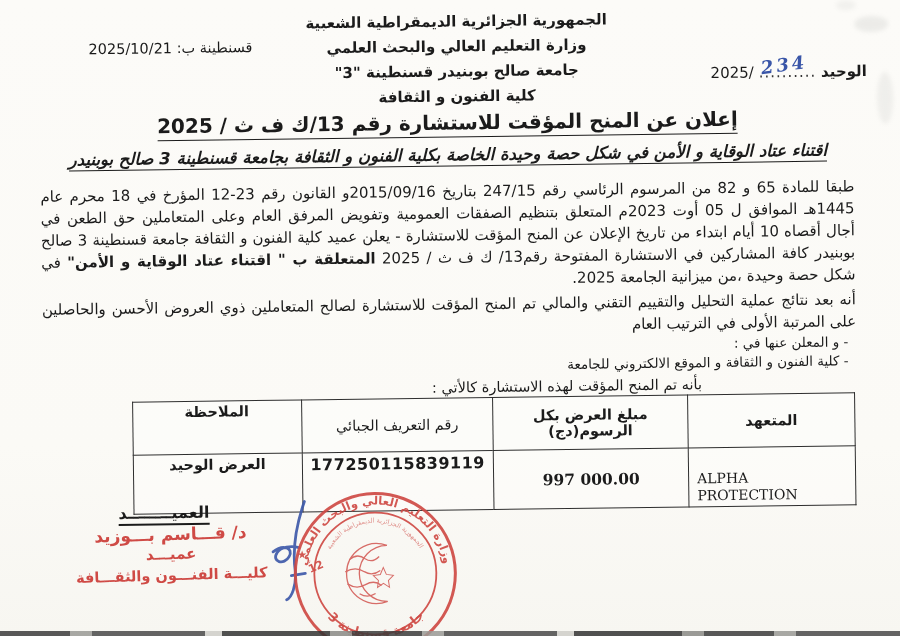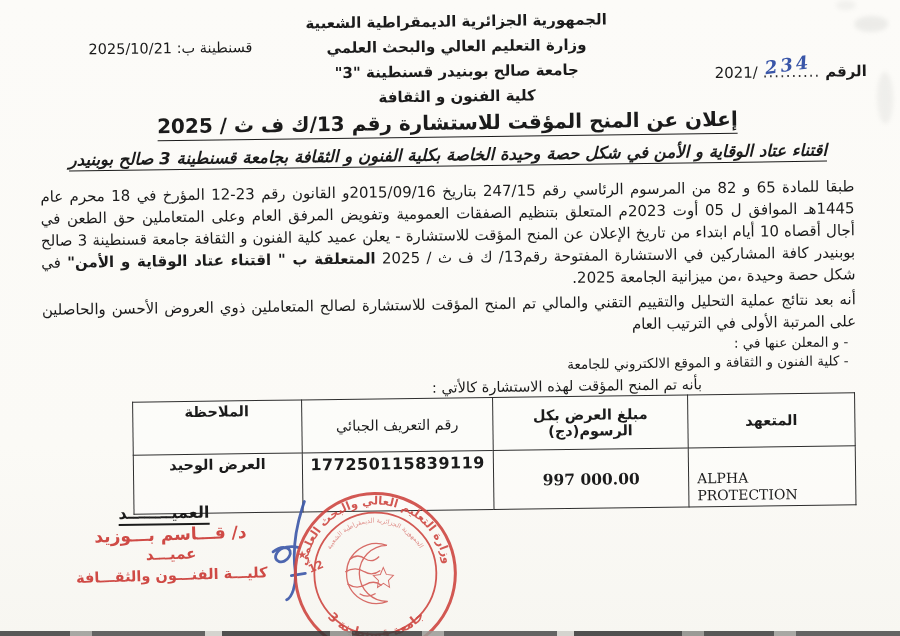--- a/index.html
+++ b/index.html
@@ -82,26 +82,26 @@
     <div class="date-line">قسنطينة ب: 2025/10/21</div>
 
     <div class="letterhead">
       <div class="lh">الجمهورية الجزائرية الديمقراطية الشعبية</div>
       <div class="lh">وزارة التعليم العالي والبحث العلمي</div>
       <div class="lh">جامعة صالح بوبنيدر  قسنطينة "3"</div>
       <div class="lh">كلية الفنون و الثقافة</div>
     </div>
 
     <div class="ref">
-      <span class="ref-label">الرقم</span>
+      <span class="ref-label">الوحيد</span>
       <span class="ref-dots">
         <span>..........</span>
         <span class="hand">234</span>
       </span>
-      <span class="ref-year">/2021</span>
+      <span class="ref-year">/2025</span>
     </div>
 
     <div class="title">
       <span class="u">إعلان عن المنح المؤقت للاستشارة رقم 13/ك ف ث / 2025</span>
     </div>
     <div class="subtitle">
       <span class="u">اقتناء عتاد الوقاية و الأمن في شكل حصة وحيدة الخاصة بكلية الفنون و الثقافة بجامعة قسنطينة 3 صالح بوبنيدر</span>
     </div>
 
     <div class="bodytext">

